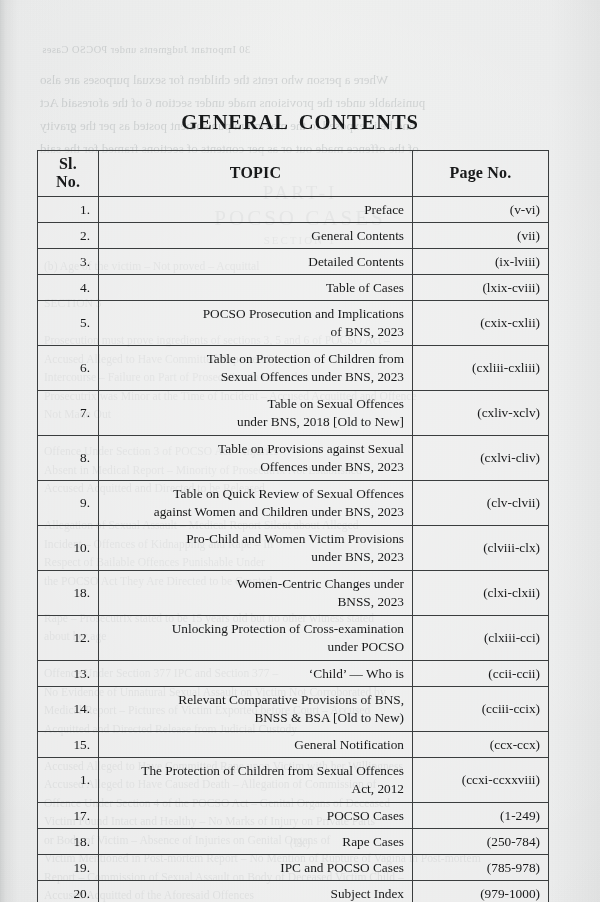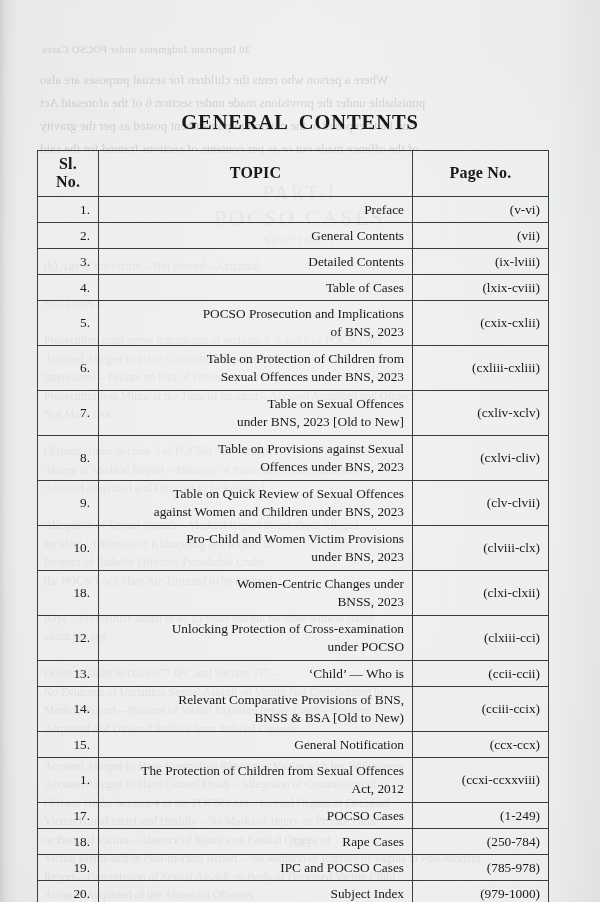--- a/index.html
+++ b/index.html
@@ -295,21 +295,21 @@
         </tr>
         <tr class="toc-row two-line">
           <td class="sl">6.</td>
           <td class="topic">Table on Protection of Children from
 Sexual Offences under BNS, 2023</td>
           <td class="page">(cxliii-cxliii)</td>
         </tr>
         <tr class="toc-row two-line">
           <td class="sl">7.</td>
           <td class="topic">Table on Sexual Offences
-under BNS, 2023 [Old to New]</td>
+under BNS, 2018 [Old to New]</td>
           <td class="page">(cxliv-xclv)</td>
         </tr>
         <tr class="toc-row two-line">
           <td class="sl">8.</td>
           <td class="topic">Table on Provisions against Sexual
 Offences under BNS, 2023</td>
           <td class="page">(cxlvi-cliv)</td>
         </tr>
         <tr class="toc-row two-line">
           <td class="sl">9.</td>

